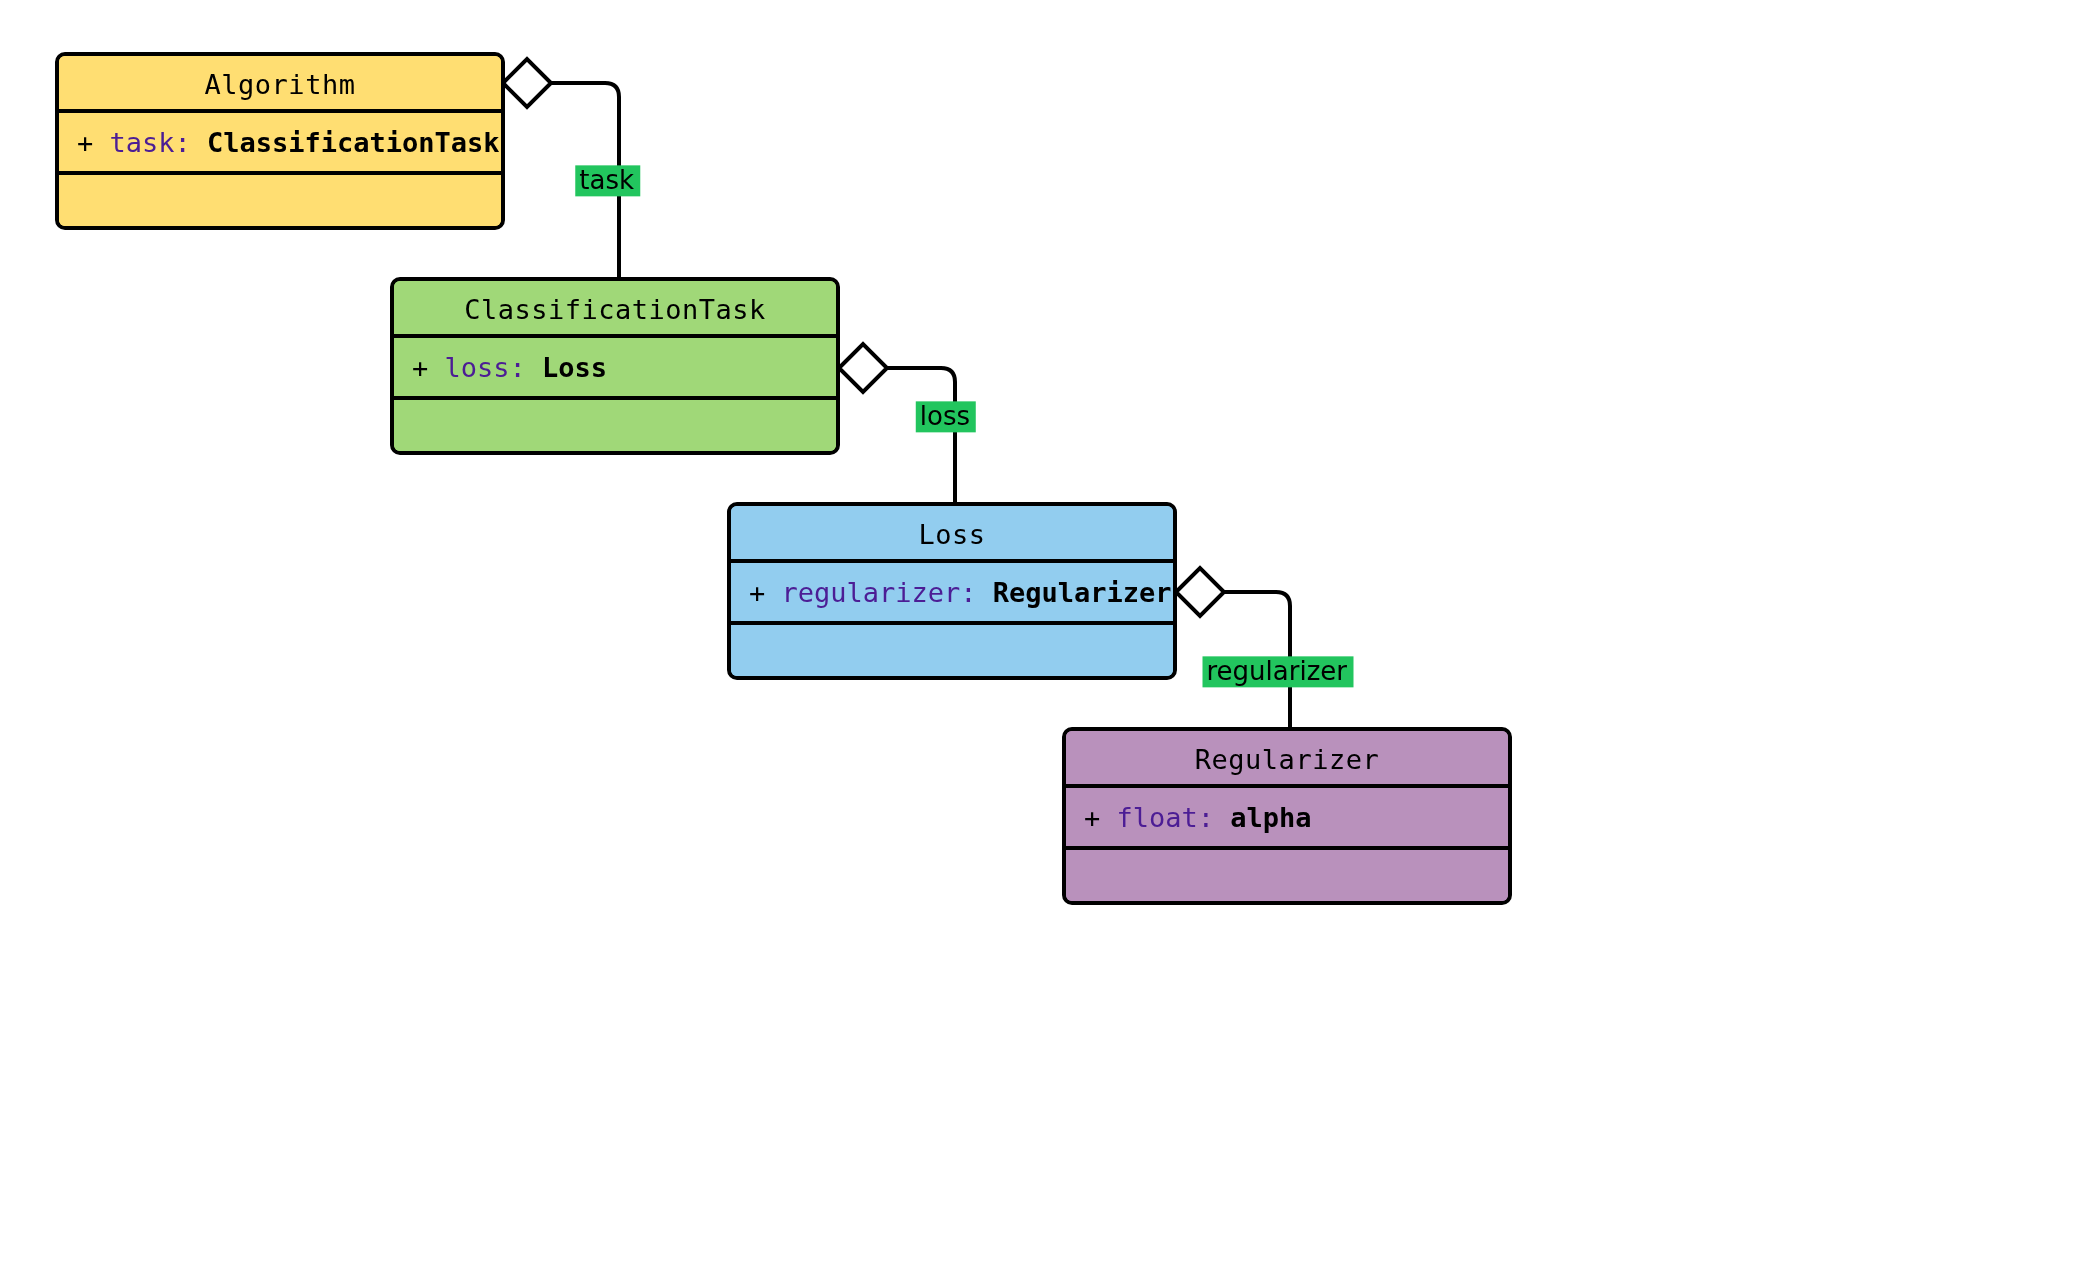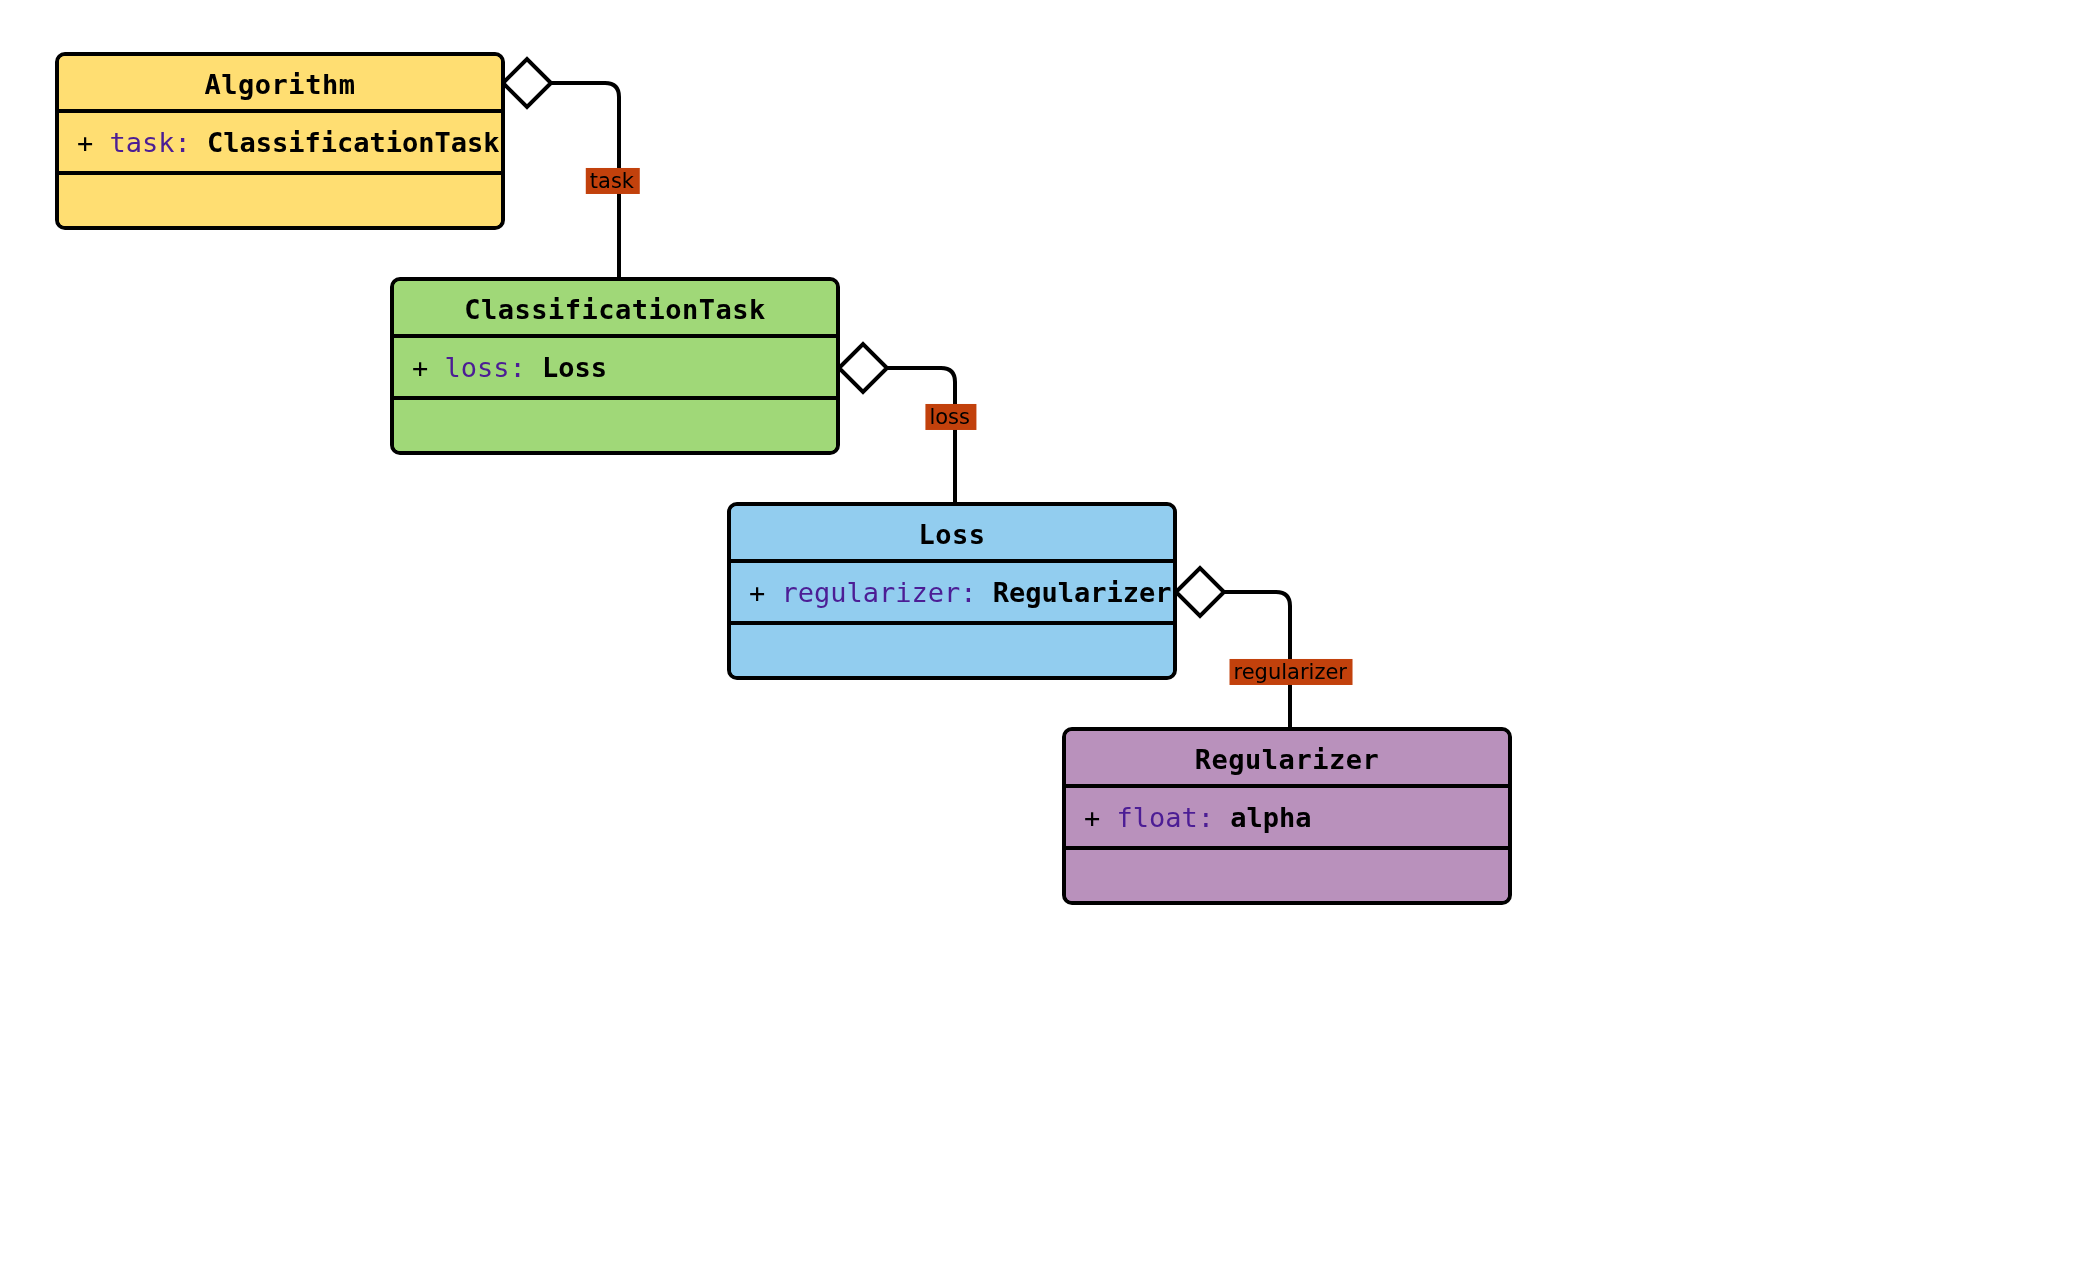--- a/index.html
+++ b/index.html
@@ -24,21 +24,21 @@
     border-radius: 10px;
     overflow: hidden;
     z-index: 3;
   }
   .uml-title {
     box-sizing: border-box;
     height: 57px;
     line-height: 57px;
     text-align: center;
     font-family: "DejaVu Sans Mono", "Liberation Mono", monospace;
-    font-weight: bold;
+    font-weight: normal;
     font-size: 27px;
     color: #000000;
     letter-spacing: 0.5px;
     border-bottom: 4px solid #000000;
     white-space: nowrap;
   }
   .uml-attrs {
     box-sizing: border-box;
     height: 62px;
     display: flex;
@@ -78,23 +78,23 @@
   .edge-diamond {
     fill: #ffffff;
     stroke: #000000;
     stroke-width: 4;
     stroke-linejoin: miter;
   }
   .edge-label {
     position: absolute;
     z-index: 2;
     font-family: "DejaVu Sans", "Liberation Sans", sans-serif;
-    font-size: 21px;
+    font-size: 26px;
     color: #000000;
-    background: #c2410c;
+    background: #22c55e;
     padding: 2px 6px 2px 4px;
     white-space: nowrap;
     transform: translate(-100%, -50%);
     line-height: 1.05;
   }
 </style>
 </head>
 <body>
 
 <div id="canvas">

